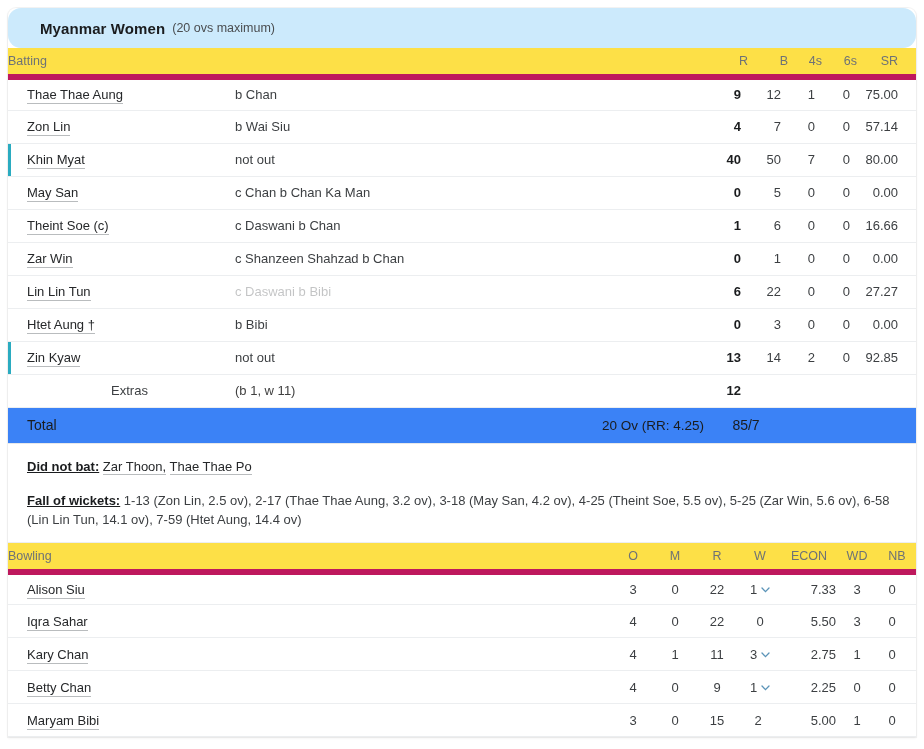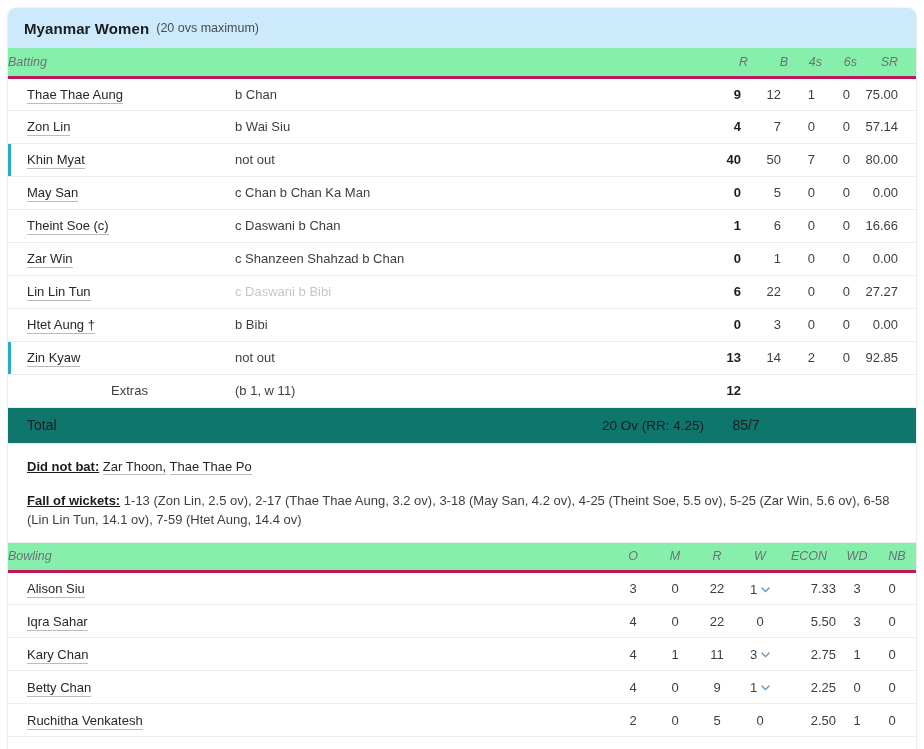--- a/index.html
+++ b/index.html
@@ -24,21 +24,22 @@
     box-shadow: 0 0 0 1px rgba(0,0,0,0.045), 0 1px 3px rgba(0,0,0,0.07);
     overflow: hidden;
   }
 
   
   .innings-header {
     background: #cceafc;
     height: 40px;
     display: flex;
     align-items: center;
-    padding: 0 0 0 16px;
+    padding: 0 0 0 32px;
+    border-radius: 13px;
   }
   .innings-title {
     font-size: 15px;
     font-weight: bold;
     color: #1a1c1e;
     letter-spacing: .1px;
   }
   .innings-sub {
     font-size: 12.5px;
     color: #4a4d50;
@@ -49,27 +50,26 @@
   table.sc {
     width: 100%;
     border-collapse: collapse;
     table-layout: fixed;
   }
   table.sc td, table.sc th {
     font-weight: normal;
     vertical-align: middle;
   }
   .hdr-row td {
-    background: #86efac;
+    background: #fde047;
     color: #6e7276;
     font-size: 12.5px;
     height: 29px;
     padding: 0 0 0 0;
-    border-bottom: 3px solid #be185d;
-    font-style: italic;
+    border-bottom: 6px solid #be185d;
   }
   .row td {
     height: 33px;
     border-bottom: 1px solid #eceef0;
     font-size: 13px;
     color: #3c3f42;
   }
   .row:last-child td { }
 
   
@@ -119,21 +119,21 @@
   .hdr-label { padding-left: 19px; color: #6e7276; font-size: 12.5px; }
 
   
   .extras-row td { height: 33px; border-bottom: 1px solid #eceef0; }
   .extras-label { padding-left: 19px; font-size: 13px; color: #3c3f42; text-align: center; }
   .extras-detail { font-size: 13px; color: #404040; padding-left: 3px; }
 
   
   .total-row td {
     height: 36px;
-    background: #0f766e;
+    background: #3b82f6;
     border-bottom: 1px solid #e6e8ea;
     font-weight: bold;
     color: #1a1c1e;
     font-size: 14px;
   }
   .total-row .total-label { padding-left: 19px; }
   .total-row .total-detail { padding-left: 3px; font-size: 13.5px; text-align: right; }
   .total-row .total-score {
     text-align: center;
     font-size: 14px;
@@ -395,31 +395,20 @@
             <td class="num-c">0</td>
             <td class="num-c">9</td>
             <td class="w-cell"><span>1</span><span class="chev"><svg width="9" height="6" viewBox="0 0 9 6">
                   <path d="M1 1 L4.5 4.6 L8 1" fill="none" stroke="#5b94b8" stroke-width="1.3" stroke-linecap="round"></path>
                 </svg></span></td>
             <td class="econ-cell">2.25</td>
             <td class="num-c">0</td>
             <td class="num-c nb-pad">0</td>
           </tr>
           <tr class="row">
-            <td class="cell-name"><span class="pname">Ruchitha Venkatesh</span></td>
-            <td></td>
-            <td class="num-c">2</td>
-            <td class="num-c">0</td>
-            <td class="num-c">5</td>
-            <td class="w-cell"><span>0</span></td>
-            <td class="econ-cell">2.50</td>
-            <td class="num-c">1</td>
-            <td class="num-c nb-pad">0</td>
-          </tr>
-          <tr class="row">
             <td class="cell-name"><span class="pname">Maryam Bibi</span></td>
             <td></td>
             <td class="num-c">3</td>
             <td class="num-c">0</td>
             <td class="num-c">15</td>
             <td class="w-cell"><span>2</span><span class="chev"></span></td>
             <td class="econ-cell">5.00</td>
             <td class="num-c">1</td>
             <td class="num-c nb-pad">0</td>
           </tr>

